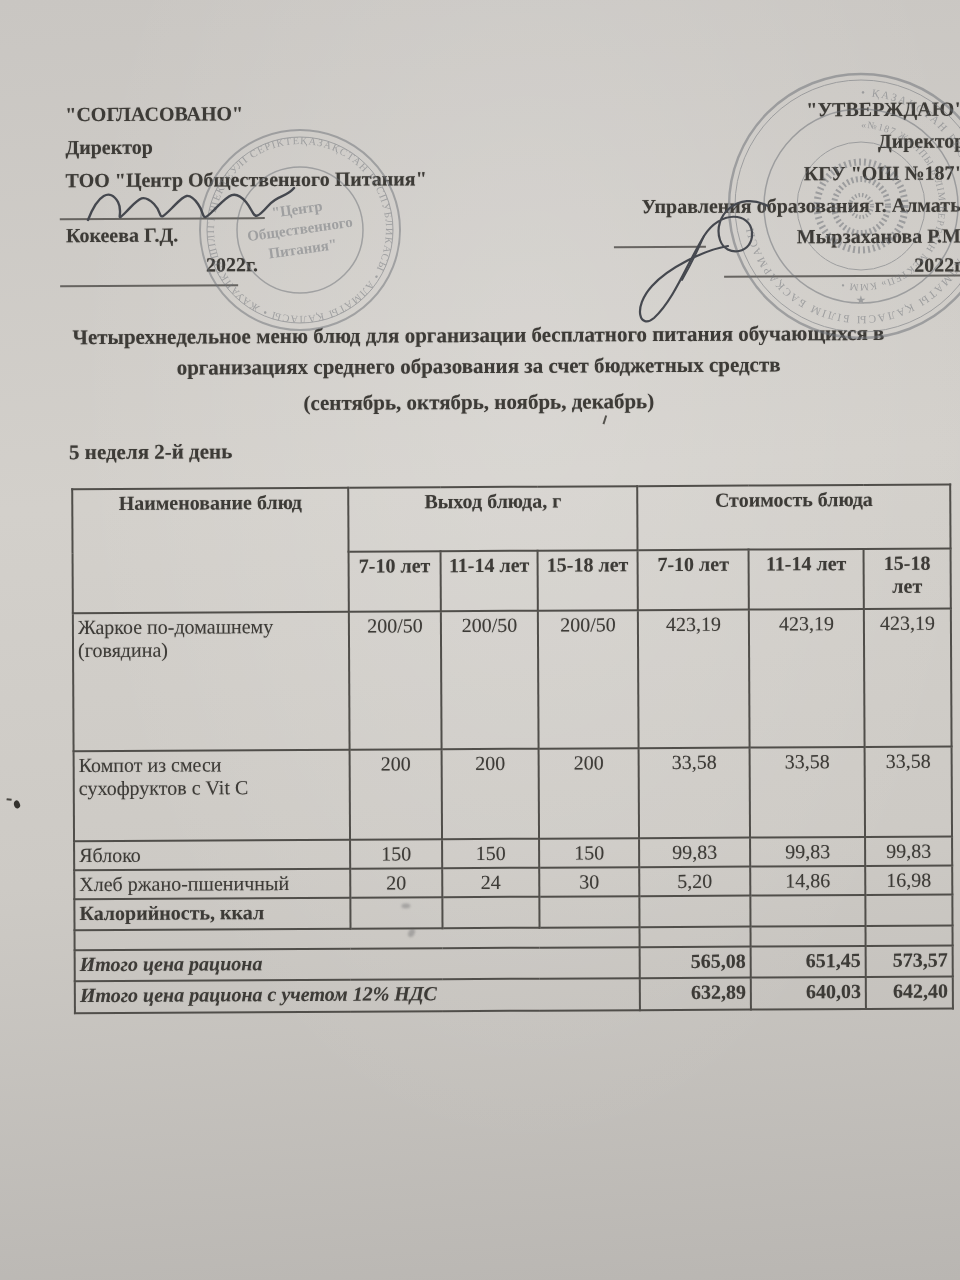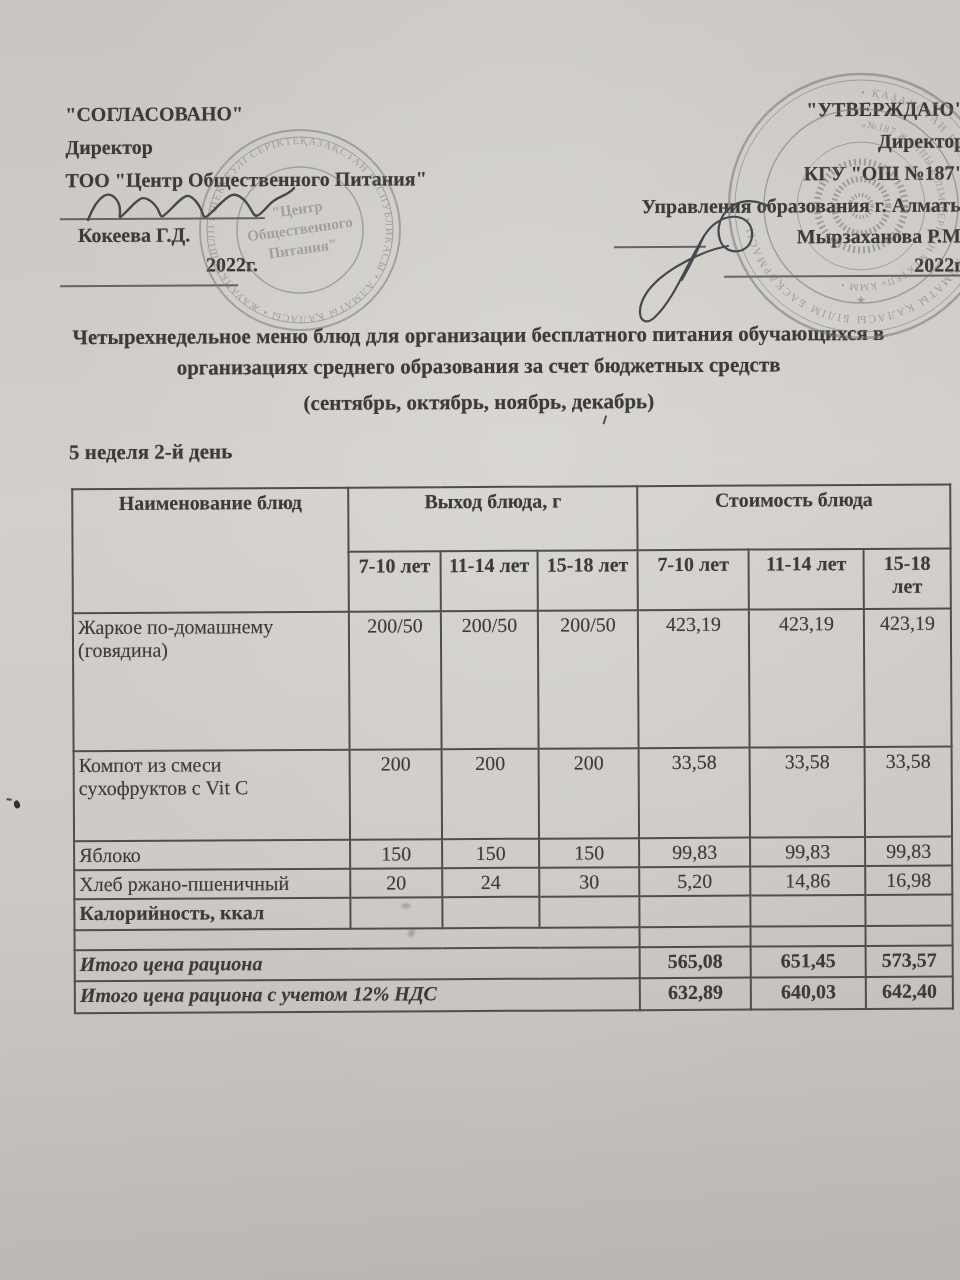--- a/index.html
+++ b/index.html
@@ -11,21 +11,21 @@
       radial-gradient(ellipse at 55% 30%, rgba(255,255,255,0.16), rgba(255,255,255,0) 62%),
       linear-gradient(176deg,#c9c6c2 0%,#d3d0cb 38%,#cdcac5 66%,#b9b6b2 100%);
   }
   .content{position:absolute;inset:0;transform:rotate(-0.3deg);}
   .line-text{position:absolute;font-weight:bold;font-size:20px;white-space:nowrap;
     text-shadow:0 0 1px rgba(70,66,60,.45);}
   
   .al-status{left:68px;top:101px;}
   .al-role{left:68px;top:134px;}
   .al-org{left:68px;top:167px;}
-  .al-signer{left:80px;top:222px;}
+  .al-signer{left:68px;top:222px;}
   .al-year{left:208px;top:252px;}
   
   .ar{right:-8px;text-align:right;}
   .ar-status{top:100px;}
   .ar-role{top:132px;}
   .ar-org{top:164px;}
   .ar-org2{top:196px;}
   .ar-signer{top:227px;}
   .ar-year{top:256px;}
   .rule{position:absolute;height:2px;background:#53514d;opacity:.85;}
@@ -49,21 +49,21 @@
   th.h-age{vertical-align:middle;font-weight:bold;}
   td.dish{text-align:left;padding-left:7px;}
   td.dish .w{max-width:235px;display:block;}
   td.num{text-align:center;border-radius:17px;}
   td.bold{font-weight:bold;}
   tr.r-hdr1{height:64px;}  tr.r-hdr2{height:60px;}
   tr.r-1{height:138px;} tr.r-2{height:90px;} tr.r-3{height:29px;}
   tr.r-4{height:29px;} tr.r-5{height:31px;} tr.r-empty{height:20px;}
   tr.r-t1{height:31px;} tr.r-t2{height:32px;}
   td.total-label{font-style:italic;font-weight:bold;vertical-align:middle;padding-left:8px;}
-  td.total-val{font-weight:bold;text-align:center;padding-right:8px;vertical-align:middle;margin-top:8px;}
+  td.total-val{font-weight:bold;text-align:right;padding-right:8px;vertical-align:middle;margin-top:8px;}
   
   .stamp{position:absolute;opacity:.5;}
   .stamp text{fill:#6e7278;}
   .stamp circle{stroke:#6e7278;fill:none;}
   .sig{position:absolute;}
   .sig path{fill:none;stroke:#45484f;stroke-linecap:round;}
   
   .ink-mark{position:absolute;left:13px;top:798px;width:6px;height:8px;background:#34322e;
     border-radius:70% 40% 60% 50%;transform:rotate(-28deg);}
   .ink-mark::before{content:"";position:absolute;left:-4px;top:-5px;width:5px;height:2px;

